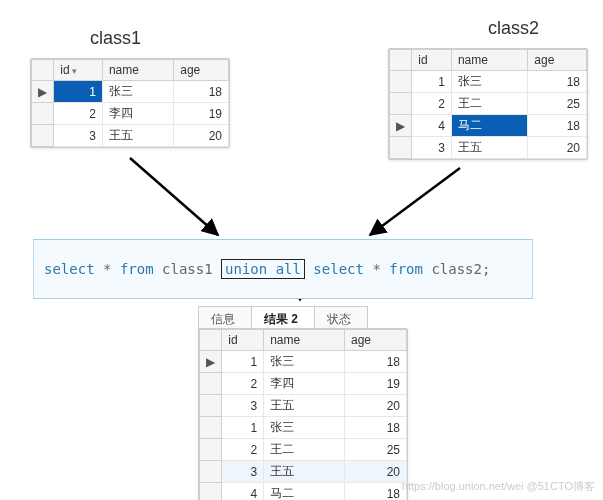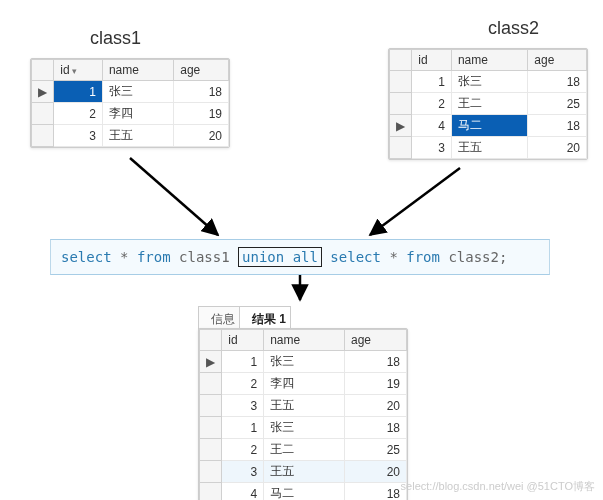--- a/index.html
+++ b/index.html
@@ -63,45 +63,45 @@
   }
   .sel-name {
     background: #0a5fb4 !important;
     color: #fff;
   }
   .hilite td:not(.rowhdr) {
     background: #eef6fc;
   }
   .sql-box {
     position: absolute;
-    left: 50px;
+    left: 33px;
     top: 239px;
     width: 500px;
     border: 1px solid #bcd8ea;
     border-top-color: #a7cde6;
     border-bottom-color: #a7cde6;
     background: #f4fafe;
-    padding: 9px 10px;
+    padding: 21px 10px;
     font-family: Consolas, monospace;
     font-size: 14px;
     color: #666;
   }
   .sql-box .kw { color: #2a7ab0; }
   .sql-box .boxed {
     border: 1.5px solid #222;
     padding: 1px 3px;
     color: #2a7ab0;
   }
   .tabs {
     position: absolute;
     display: flex;
     font-size: 12px;
   }
   .tab {
-    padding: 4px 4px 4px 12px;
+    padding: 4px 16px 4px 12px;
     border: 1px solid #ccc;
     border-bottom: none;
     background: #fafafa;
     margin-right: -1px;
     color: #555;
   }
   .tab.active {
     background: #fff;
     font-weight: bold;
     color: #222;
@@ -214,21 +214,22 @@
   <span>class1</span>
   <span class="boxed">union all</span>
   <span class="kw">select</span>
   <span>*</span>
   <span class="kw">from</span>
   <span>class2;</span>
 </div>
 
 <div class="tabs" style="left:198px; top:306px;">
   <div class="tab">信息</div>
-  <div class="tab active">结果 1</div>
+  <div class="tab active">结果 2</div>
+  <div class="tab">状态</div>
 </div>
 
 <div class="grid result-grid" style="left:198px; top:328px; width:210px;">
   <table>
     <tbody>
         <tr>
       <th class="rowhdr"></th>
       <th>id</th>
       <th>name</th>
       <th>age</th>
@@ -272,13 +273,13 @@
     <tr>
       <td class="rowhdr"></td>
       <td class="num">4</td>
       <td>马二</td>
       <td class="num">18</td>
     </tr>
   </tbody>
     </table>
 </div>
 
-<div class="watermark">select://blog.csdn.net/wei @51CTO博客</div>
+<div class="watermark">https://blog.union.net/wei @51CTO博客</div>
 
 </body></html>

